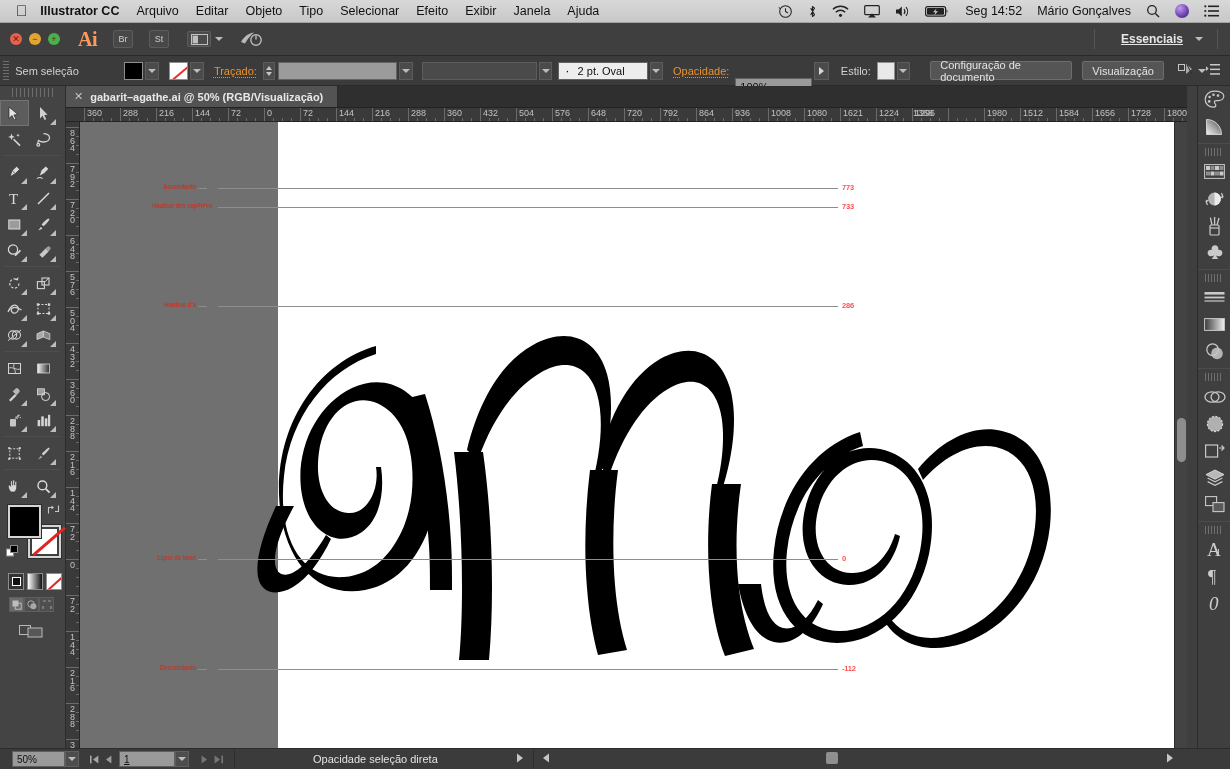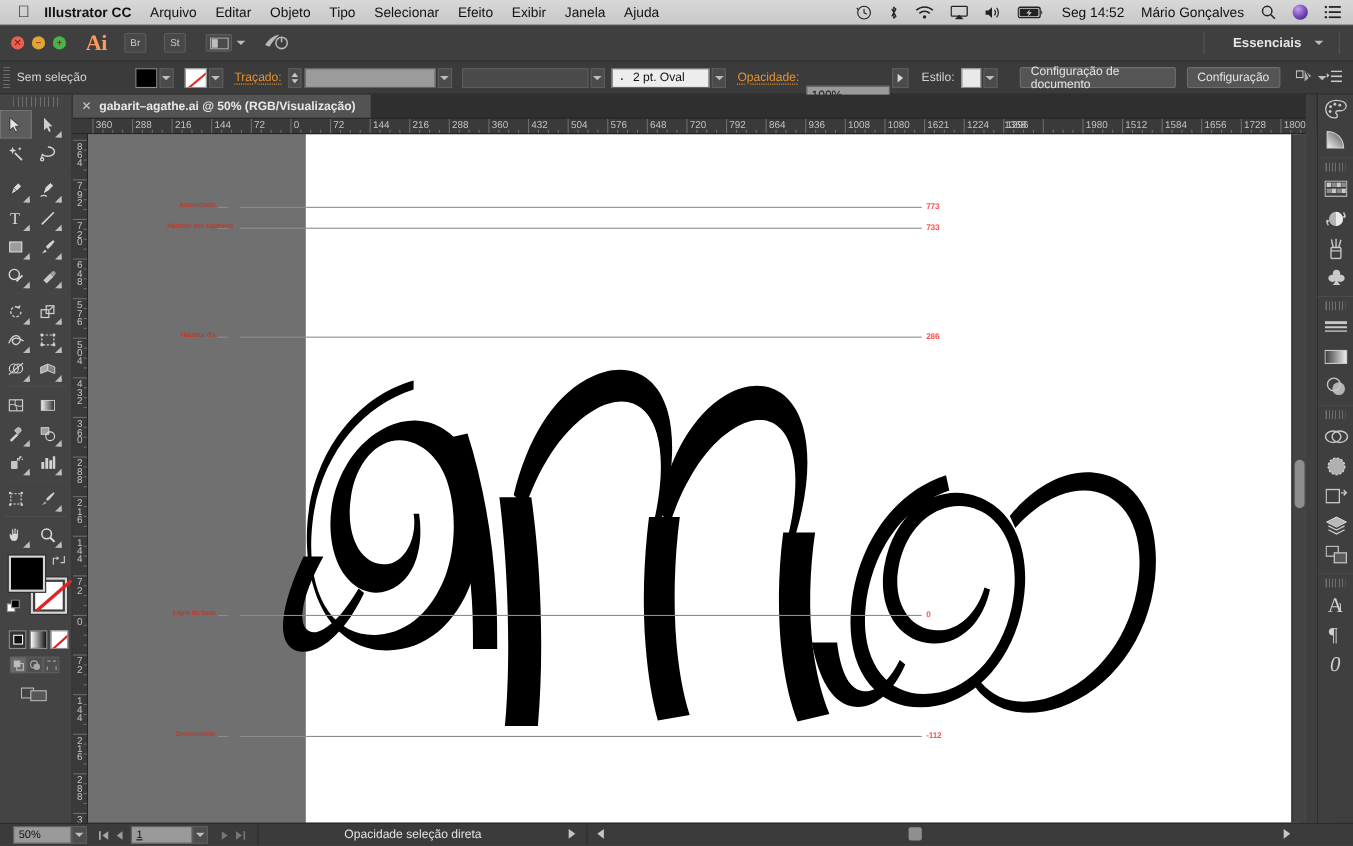--- a/index.html
+++ b/index.html
@@ -263,21 +263,21 @@
   <span class="caretd"></span>
   <span style="margin-left:16px;">
     <svg width="24" height="17" viewBox="0 0 24 17">
         <path d="M2 12c4-7 9-9 13-9.5-3.5 3-6 6-9 11z" fill="#b8b8b8"></path>
         <circle cx="17" cy="10" r="5.2" fill="none" stroke="#b8b8b8" stroke-width="1.4"></circle>
         <path d="M17 5.4v4" stroke="#b8b8b8" stroke-width="1.4"></path>
       </svg>
   </span>
   <span class="spacer"></span>
   <span style="width:1px;height:20px;background:#555;"></span>
-  <span class="ess" style="margin:0 8px 0 26px;">Essenciais</span>
+  <span class="ess" style="margin:0 8px 0 26px;text-decoration:underline;">Essenciais</span>
   <span class="caretd" style="margin-right:14px;"></span>
   <span style="width:1px;height:20px;background:#555;margin-right:12px;"></span>
 </div>
 
 <div id="ctrlbar">
   <span class="gripper"></span>
   <span style="width:100px;">Sem seleção</span>
   <span class="swatch" style="margin-left:20px;"></span>
   <span class="dd">
       <span class="caretd" style="margin:0;"></span>
@@ -310,21 +310,21 @@
   <span class="field" style="width:85px;margin-top:32px;">100%</span>
   <span class="dd" style="width:17px;">
     <span style="width:0;height:0;border-top:4px solid transparent;border-bottom:4px solid transparent;border-left:5px solid #d8d8d8;"></span>
   </span>
   <span style="margin:0 6px 0 12px;">Estilo:</span>
   <span class="swatch" style="background:#e9e9e9;width:20px;"></span>
   <span class="dd">
       <span class="caretd" style="margin:0;"></span>
     </span>
   <span class="btn" style="margin-left:20px;">Configuração de documento</span>
-  <span class="btn">Configuração</span>
+  <span class="btn">Visualização</span>
   <span style="margin-left:14px;">
     <svg width="16" height="13" viewBox="0 0 16 13">
         <rect x="0.5" y="1.5" width="6" height="6" fill="none" stroke="#c6c6c6"></rect>
         <path d="M8 1l6 5-6 5z" fill="#bdbdbd" opacity="0.85"></path>
         <path d="M9 2 14 11" stroke="#2f2f2f" stroke-width="1"></path>
       </svg>
   </span>
   <span class="caretd"></span>
   <span class="spacer"></span>
   <span style="margin-right:10px;">

